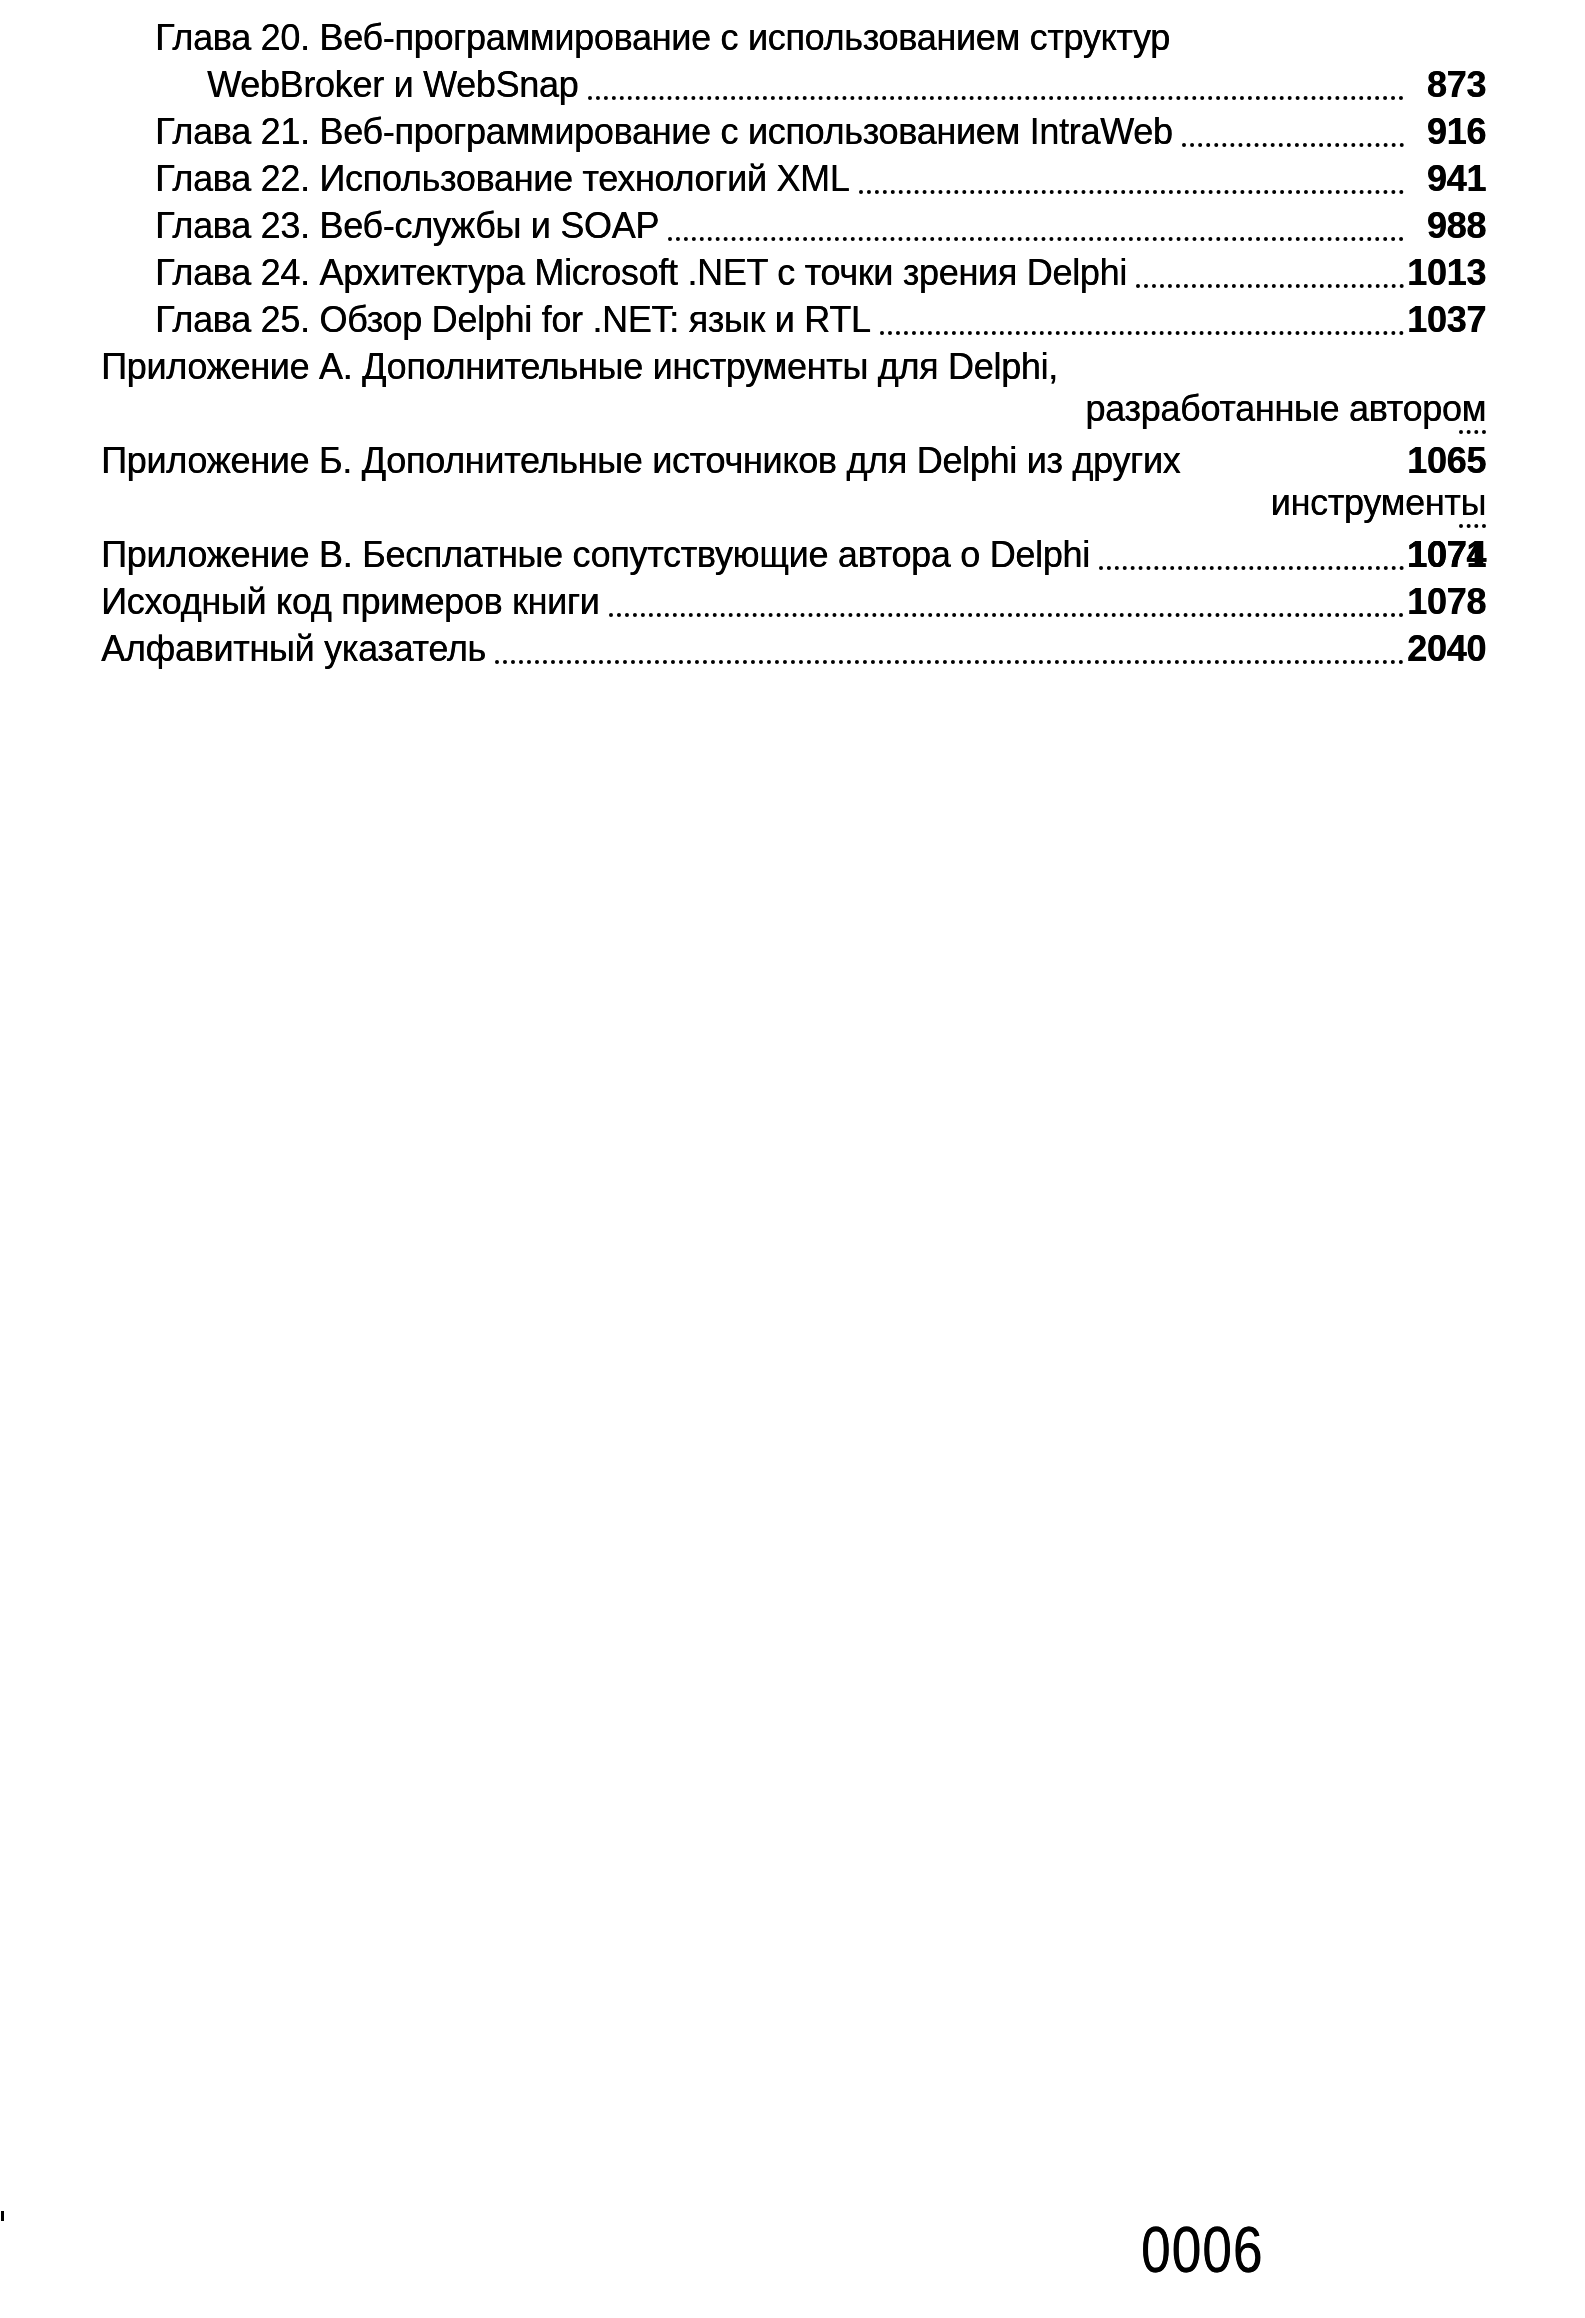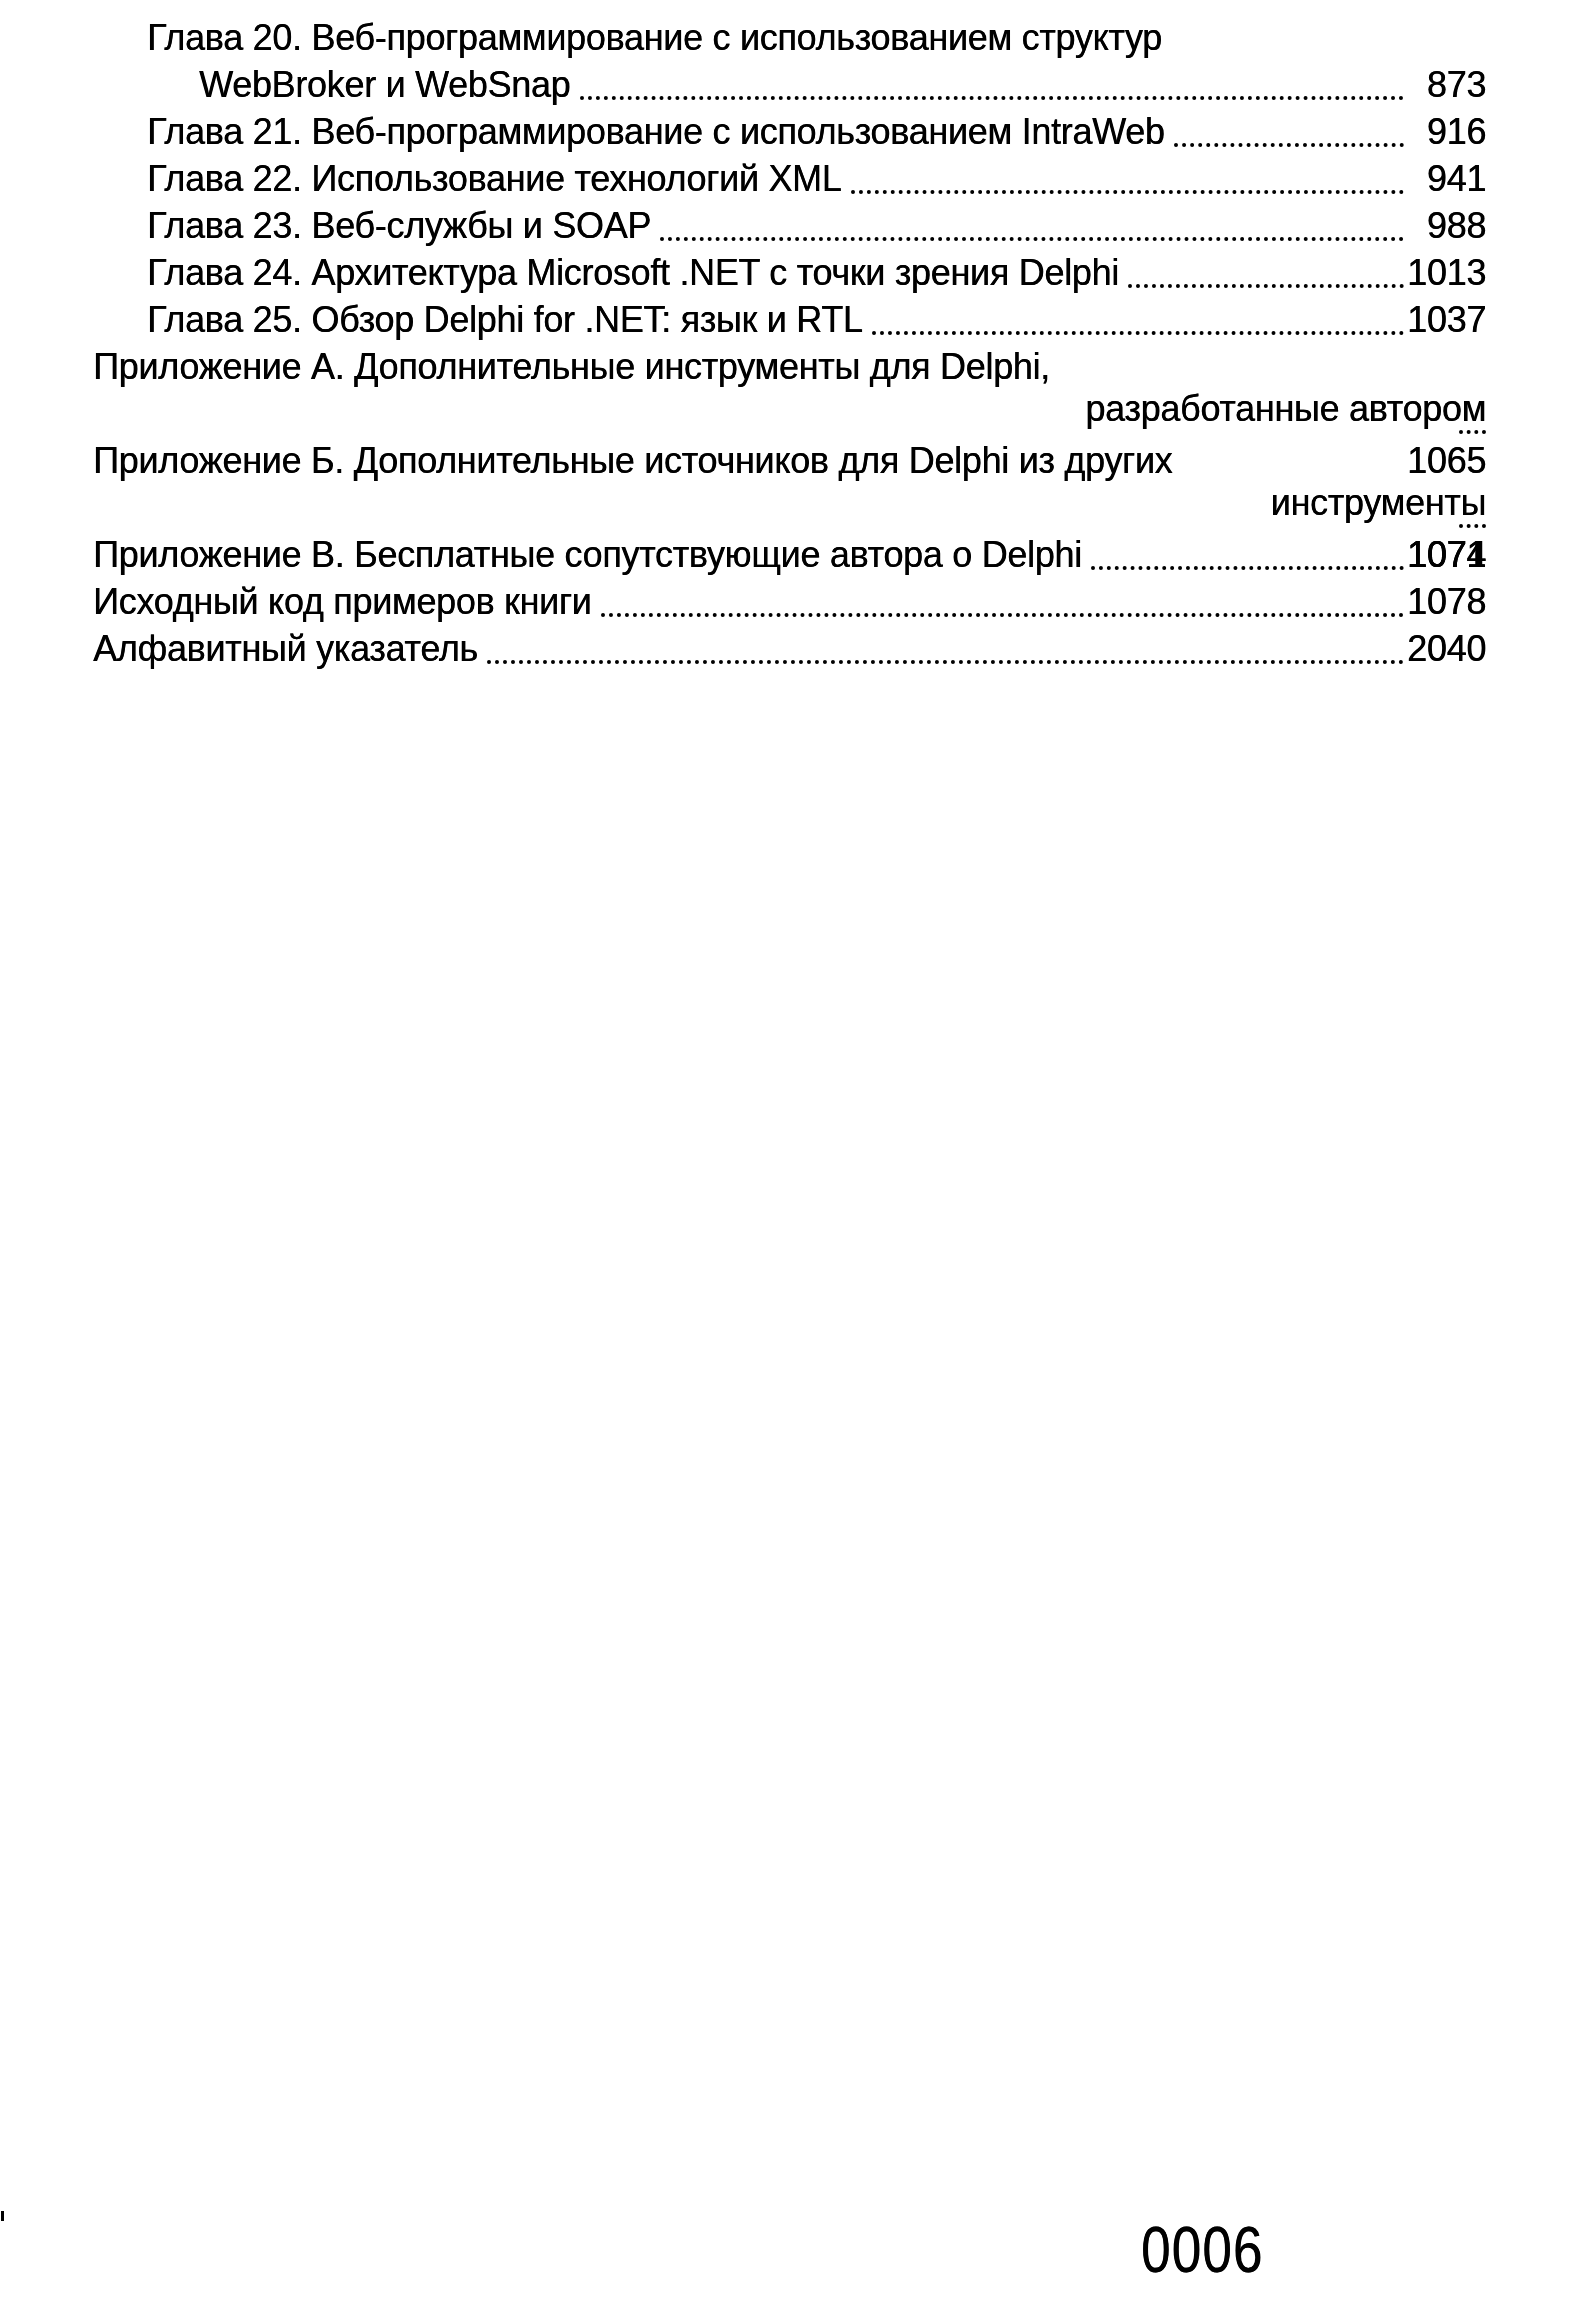--- a/index.html
+++ b/index.html
@@ -24,38 +24,40 @@
     width: 1393px;
     font-size: 36px;
     letter-spacing: -0.3px;
     text-shadow: 0.4px 0 0 #000;
   }
   .row {
     display: flex;
     align-items: flex-end;
     height: 47px;
     white-space: nowrap;
+    margin-left: 8px;
   }
   
   .ind-ch  { padding-left: 54px;  } 
   .ind-ch2 { padding-left: 106px; } 
   .ind-ap  { padding-left: 0;     } 
   .ind-ap2 { padding-left: 55px; flex-direction: column;  } 
   .t { white-space: nowrap; }
   .leader {
     flex: 1 1 auto;
     min-width: 27px;
     border-bottom: 4px dotted #000;
     margin: 0 0 6px 9.4px;
     height: 0;
   }
   .pg {
     min-width: 82px;
     text-align: right;
     white-space: nowrap;
+    font-weight: bold;
   }
   .footer-num {
     position: absolute;
     left: 1141px;
     top: 2218px;
     font-size: 64px;
     line-height: 1;
     letter-spacing: 1.3px;
     transform: scaleX(0.83);
     transform-origin: left bottom;

